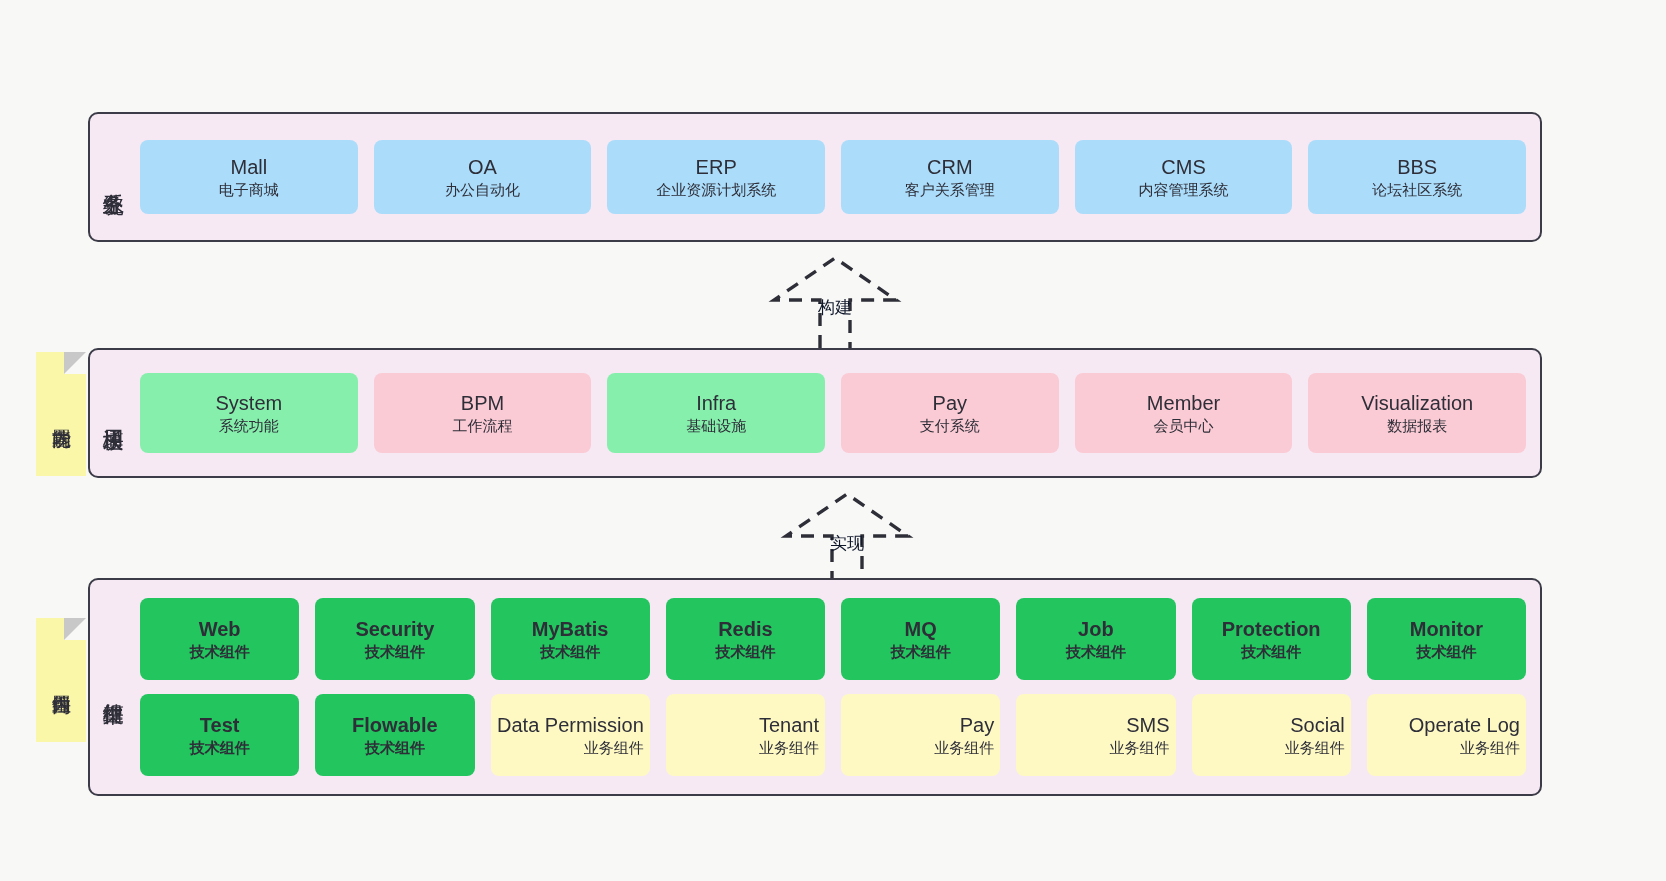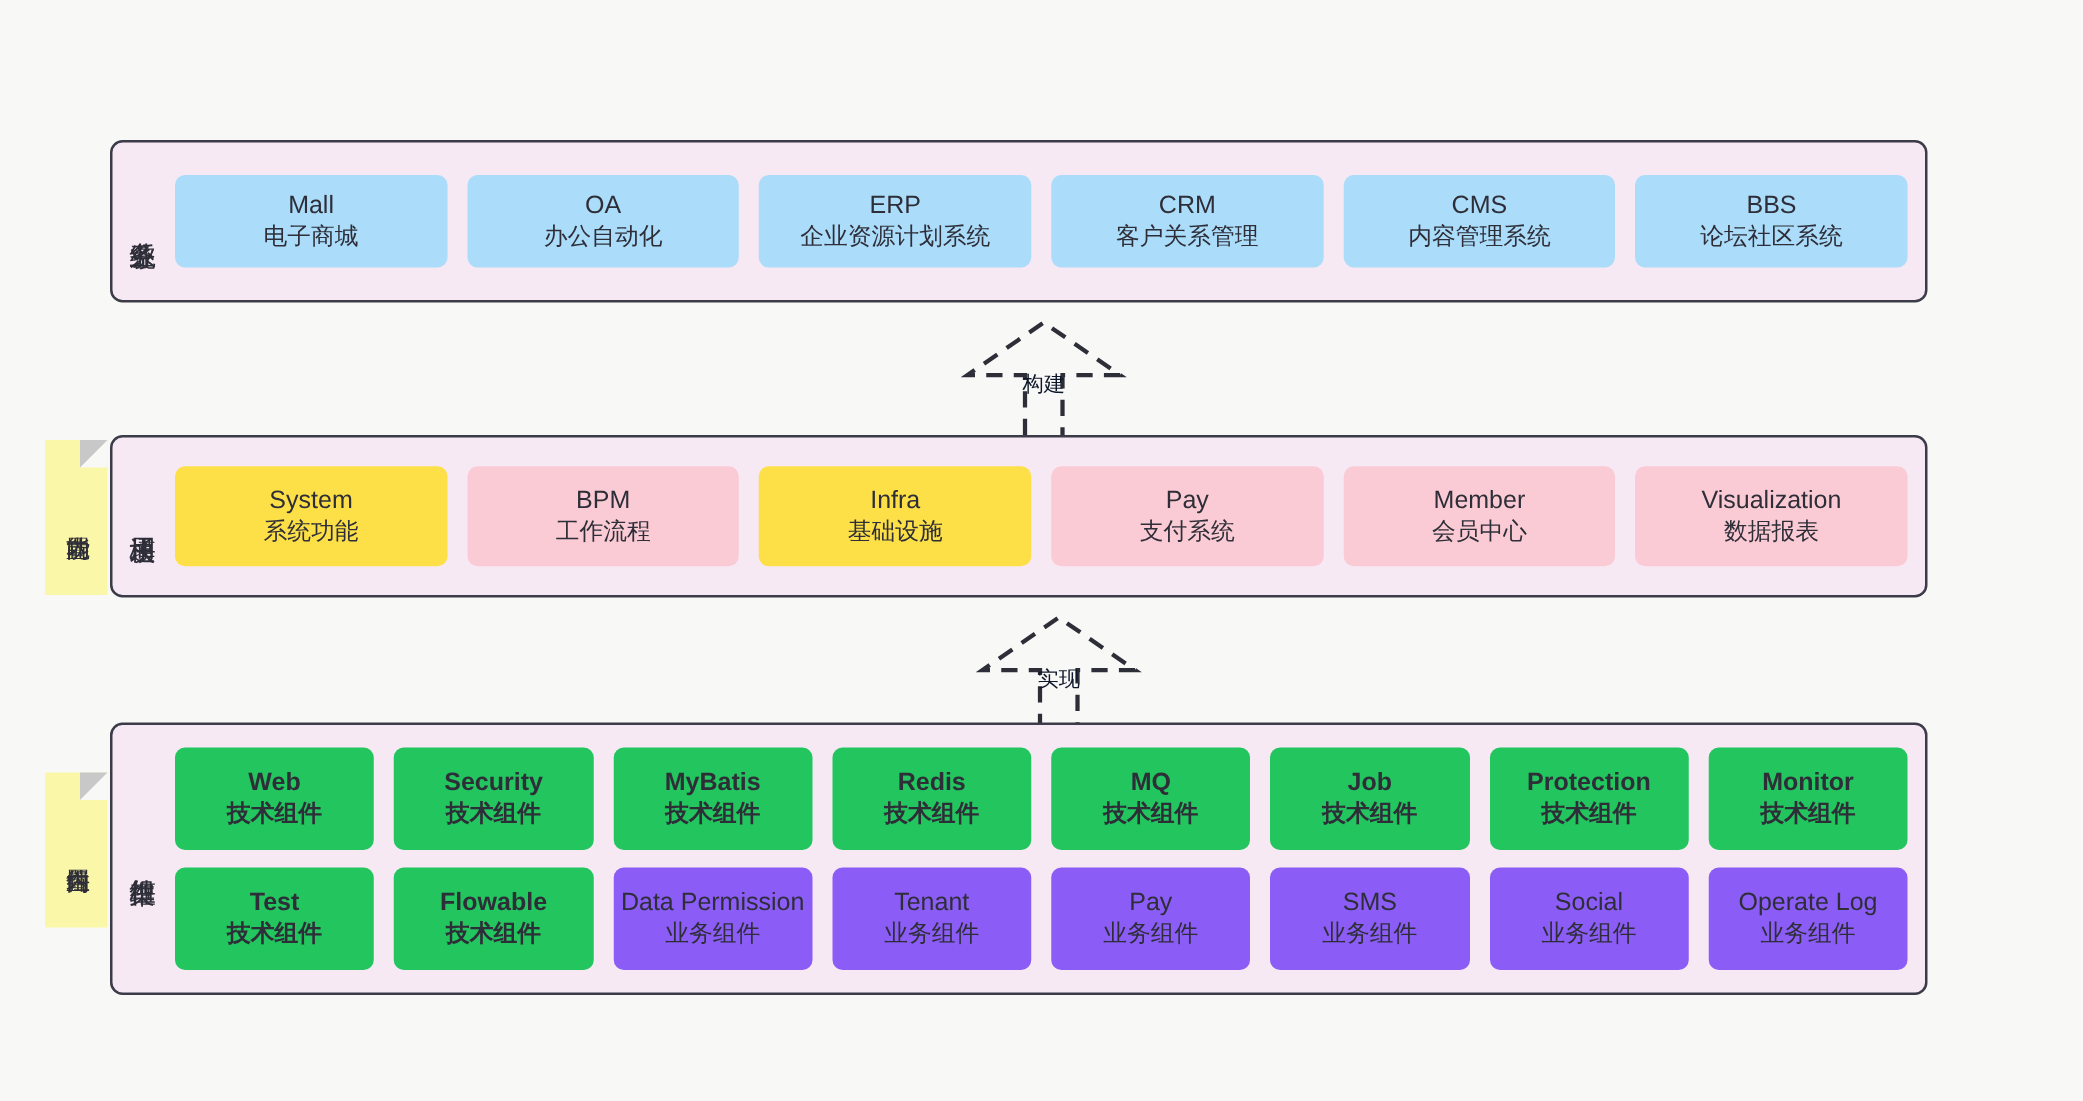--- a/index.html
+++ b/index.html
@@ -69,28 +69,28 @@
     flex-direction: column;
     align-items: center;
     justify-content: center;
     text-align: center;
     line-height: 1.28;
     color: #2E2E38;
     box-sizing: border-box;
     padding: 4px 6px;
   }
   .tile .t-en { font-size: 20px; }
-  .tile .t-cn { font-size: 19px; }
+  .tile .t-cn { font-size: 15px; }
 
   
   .c-blue       { background: #ABDCFA; }
-  .c-red        { background: #fde047; }
+  .c-red        { background: #86efac; }
   .c-pink       { background: #FACBD4; }
   .c-green      { background: #22c55e; font-weight: bold; }
-  .c-lightgreen { background: #8b5cf6; }
+  .c-lightgreen { background: #fef9c3; align-items: flex-end; }
 
   
   #layer-business  { left: 88px;  top: 112px; width: 1454px; height: 130px; }
   #layer-business .tile { height: 74px; }
 
   #layer-modules   { left: 88px;  top: 348px; width: 1454px; height: 130px; }
   #layer-modules .tile { height: 80px; }
 
   #layer-framework { left: 88px;  top: 578px; width: 1454px; height: 218px; }
   #layer-framework .tile { height: 82px; }

